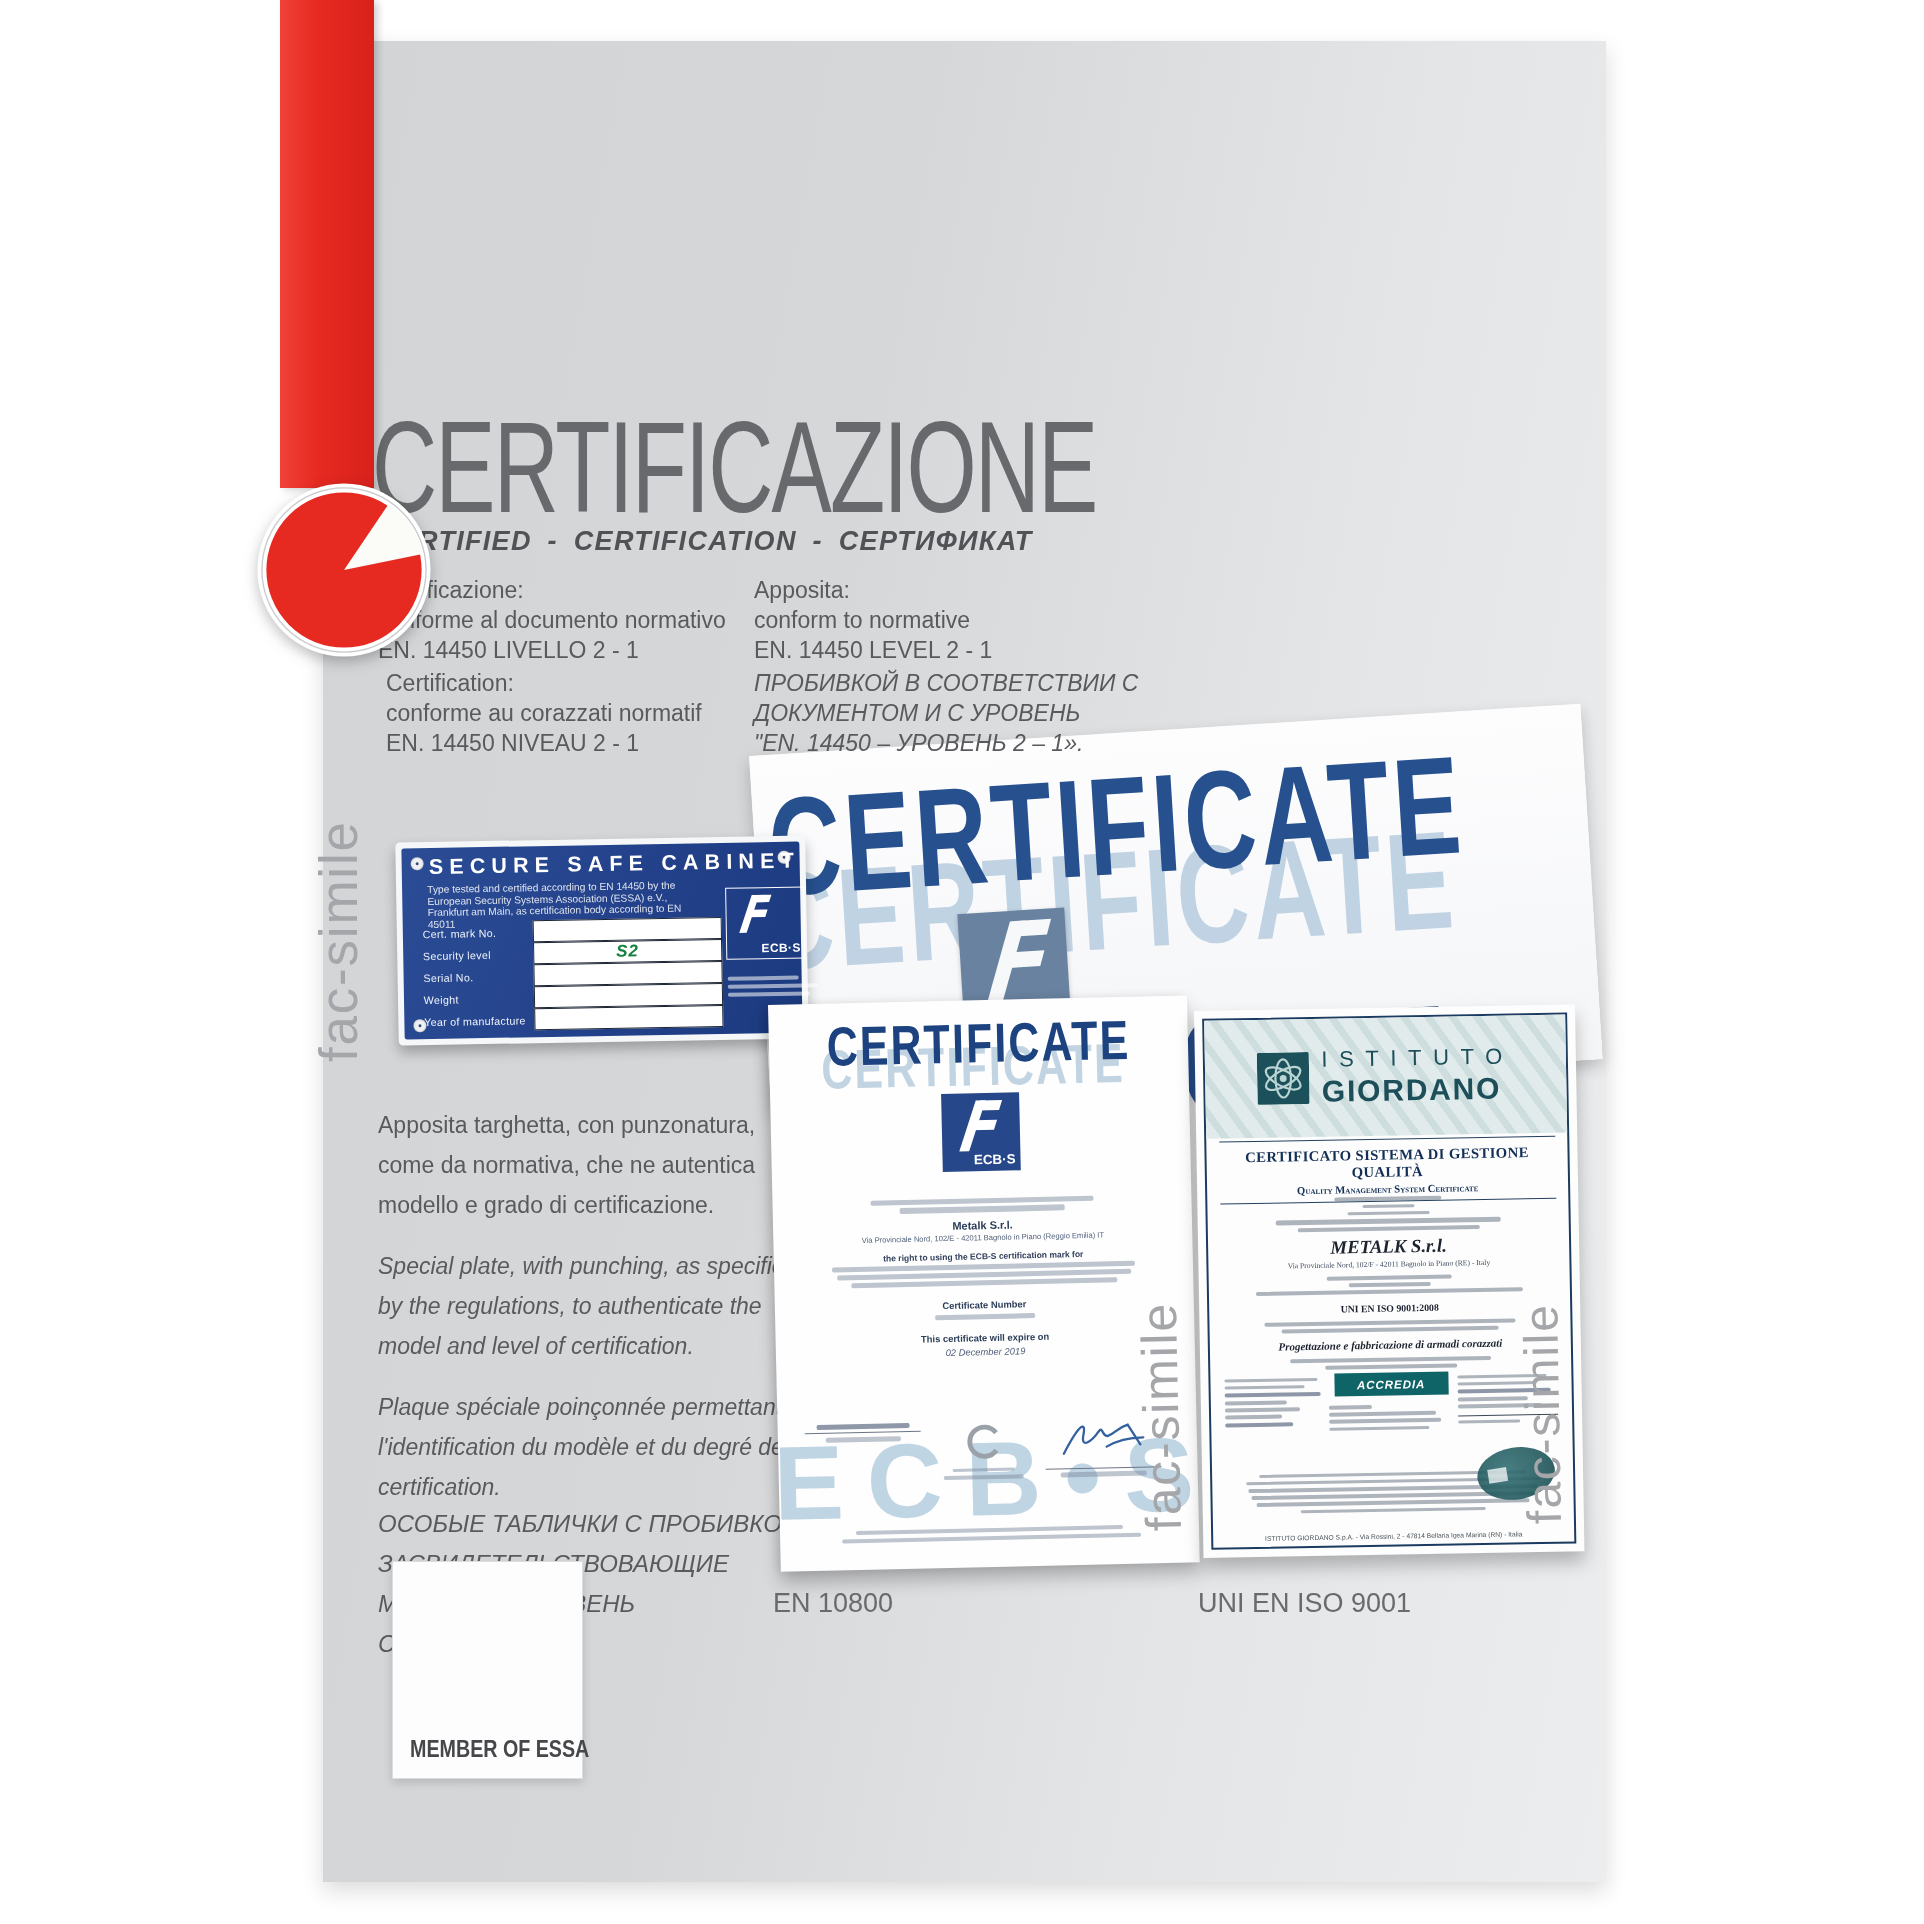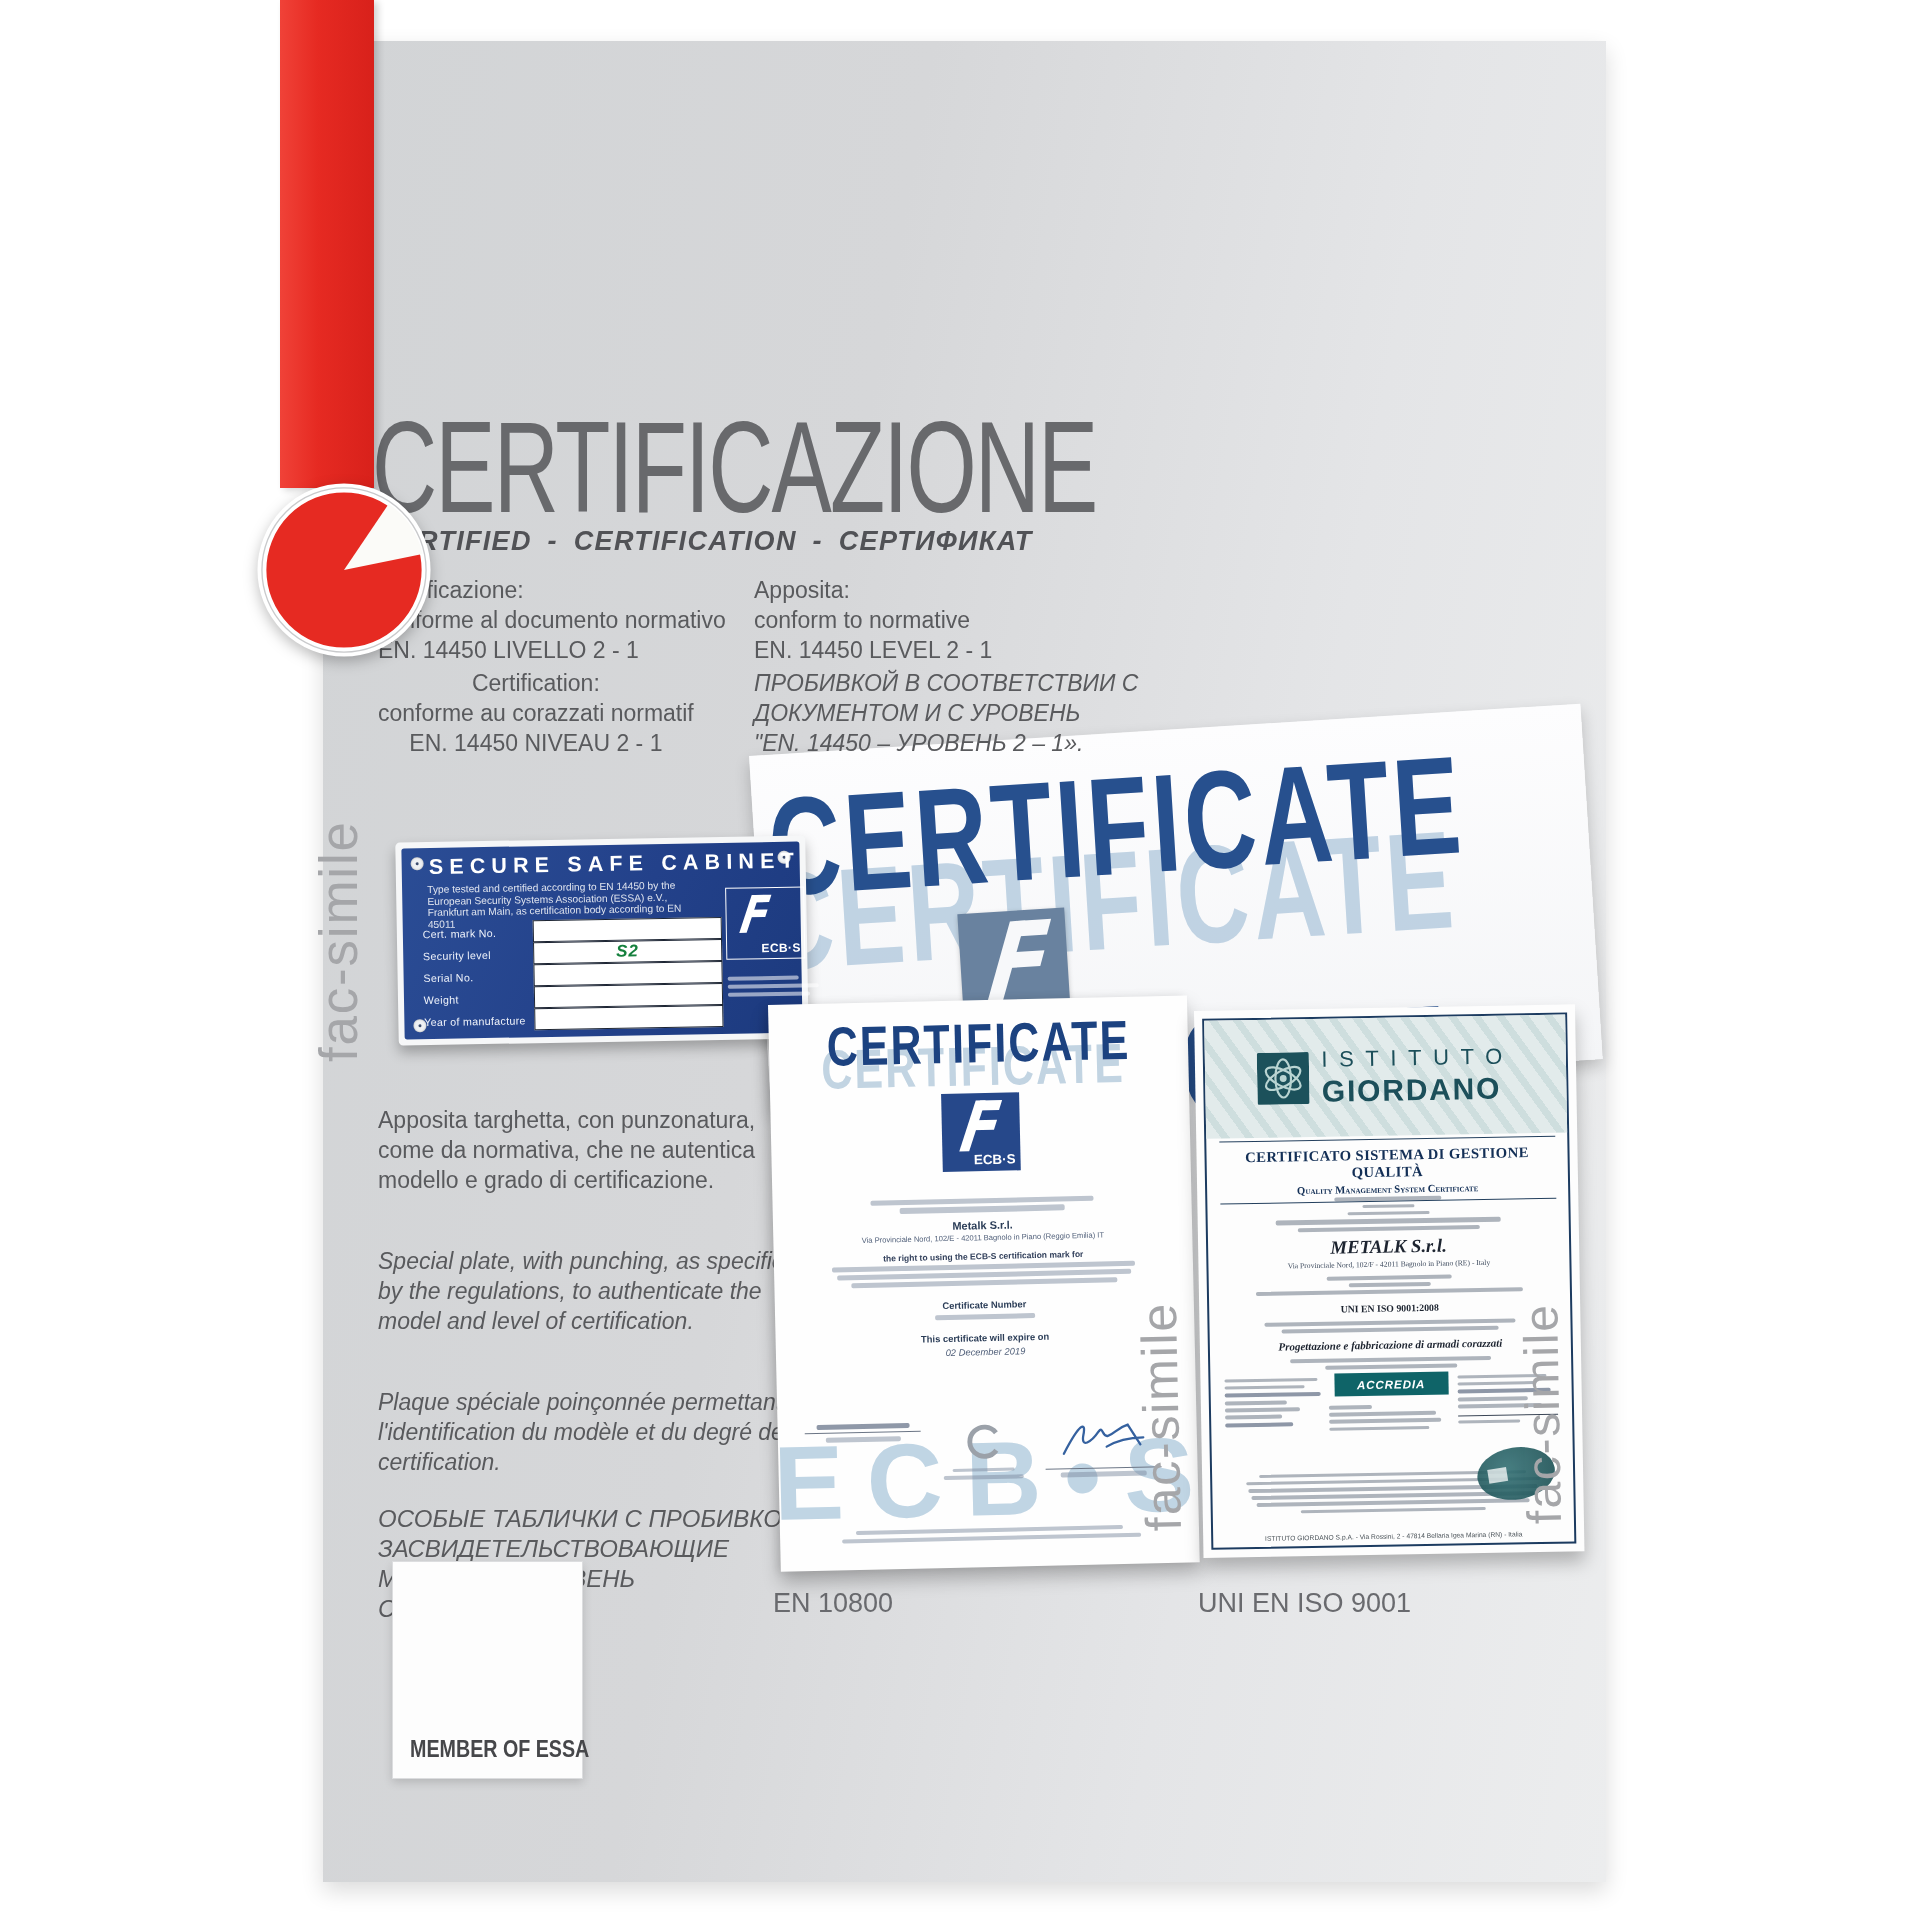--- a/index.html
+++ b/index.html
@@ -22,21 +22,21 @@
   .title{position:absolute;left:372px;top:403px;z-index:3;font-size:129px;line-height:1;
          color:#68696c;letter-spacing:-2.7px;white-space:nowrap;
          transform:scaleX(.70);transform-origin:left top;font-weight:400;}
   .subtitle{position:absolute;left:378px;top:526px;z-index:3;font-size:27px;font-weight:bold;
          font-style:italic;color:#515256;letter-spacing:1.3px;word-spacing:7.1px;white-space:nowrap;}
 
   
   .iblock{position:absolute;z-index:3;font-size:23px;line-height:30px;color:#595a5d;white-space:nowrap;}
   .iblock.ru{font-style:italic;}
   .ib1{left:378px;top:575px;} .ib2{left:754px;top:575px;}
-  .ib3{left:378px;top:668px;text-align:center;} .ib4{left:754px;top:668px;}
+  .ib3{left:386px;top:668px;} .ib4{left:754px;top:668px;}
 
   
   .facsim{color:#a5a6a9;letter-spacing:1.8px;white-space:nowrap;
           transform:rotate(-90deg);transform-origin:left top;position:absolute;}
   .facsim-left{left:308px;top:1062px;font-size:53px;z-index:3;}
 
   
   .cond{display:inline-block;transform:scaleX(.72);transform-origin:left top;white-space:nowrap;font-weight:bold;}
   .cond-c{display:inline-block;transform:scaleX(.78);transform-origin:center top;white-space:nowrap;font-weight:bold;}
 
@@ -69,21 +69,21 @@
   .plate-row .val{font-size:17px;font-weight:bold;color:#15803d;letter-spacing:0.9px;font-style:italic;}
   .plate-ecbs{position:absolute;left:323px;top:45px;width:77px;height:70px;border:1.8px solid #fff;}
   .plate-ecbs svg{position:absolute;left:5.3px;top:4.5px;width:41px;height:41px;}
   .plate-ecbs .ecbs-word{position:absolute;right:3.6px;bottom:3.6px;font-size:12px;font-weight:bold;color:#fff;letter-spacing:0.4px;}
   .plate-notes{position:absolute;left:324px;top:130px;}
   .screw{position:absolute;width:12.5px;height:12.5px;border-radius:50%;background:#eef0f3;
          box-shadow:inset 0 0 1.8px rgba(0,0,0,.4);}
   .screw i{position:absolute;left:4.5px;top:4.5px;width:3.6px;height:3.6px;border-radius:50%;background:#3c4c6e;}
 
   
-  .para{position:absolute;z-index:3;font-size:23px;line-height:30px;color:#595a5d;width:419px;}
+  .para{position:absolute;z-index:3;font-size:23px;line-height:40px;color:#595a5d;width:419px;}
   .para.em{font-style:italic;}
   .p1{left:378px;top:1105px;} .p2{left:378px;top:1246px;width:446px;}
   .p3{left:378px;top:1387px;} .p4{left:378px;top:1504px;width:428px;font-size:24px;}
 
   
   .bl{display:block;height:5.3px;border-radius:1.8px;background:#7e8ca0;opacity:.5;margin:3.6px auto;}
   .bl.dk{background:#44536e;opacity:.6;}
   .bl.wt{background:#ffffff;opacity:.55;height:4.5px;margin:3.6px 0;}
   .bl.srf{background:#4e5b6d;opacity:.45;height:4.5px;}
   .bl.left{margin:3.6px 0;}

